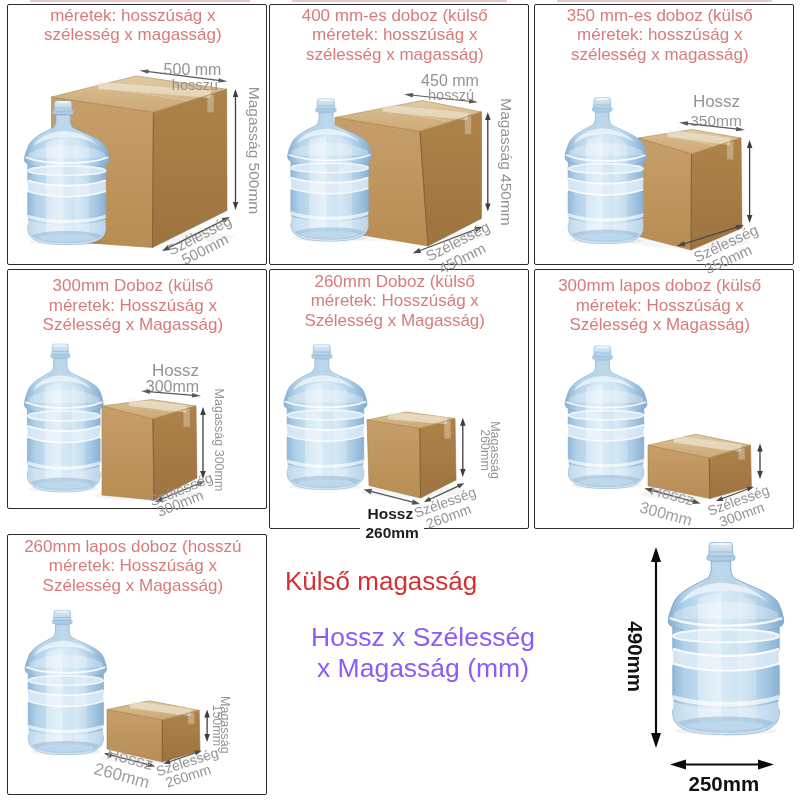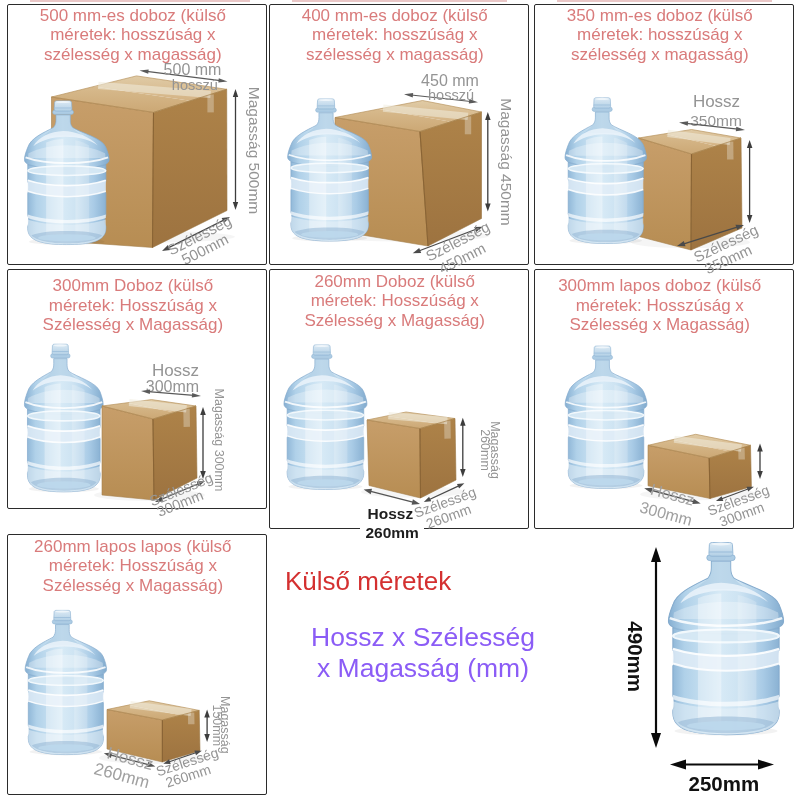--- a/index.html
+++ b/index.html
@@ -11,21 +11,20 @@
 .hxsz{position:absolute;left:268px;top:621.5px;width:310px;text-align:center;font-size:26.5px;line-height:31px;color:#8b5cf6;}
 .vodor{position:absolute;left:296px;top:716.5px;width:310px;text-align:center;font-size:19px;line-height:23.5px;color:#cd5252;}
 </style></head>
 <body>
 <div class="page">
 <div style="position:absolute;left:30px;top:0;width:220px;height:1.6px;background:#eac7c7"></div>
 <div style="position:absolute;left:292px;top:0;width:215px;height:1.6px;background:#eac7c7"></div>
 <div style="position:absolute;left:557px;top:0;width:215px;height:1.6px;background:#eac7c7"></div>
 <div class="cell" style="left:6.9px;top:4.0px;width:259.9px;height:261.0px;">
       <div class="title" style="margin-top:0.5px">
-        <div>500 mm-es doboz (külső</div>
         <div>méretek: hosszúság x</div>
         <div>szélesség x magasság)</div>
       </div>
     </div>
     <div class="cell" style="left:268.8px;top:4.0px;width:259.9px;height:261.0px;">
       <div class="title" style="margin-top:0.5px">
         <div>400 mm-es doboz (külső</div>
         <div>méretek: hosszúság x</div>
         <div>szélesség x magasság)</div>
       </div>
@@ -53,27 +52,27 @@
     </div>
     <div class="cell" style="left:533.8px;top:268.8px;width:259.9px;height:260.2px;">
       <div class="title" style="margin-top:6.5px">
         <div>300mm lapos doboz (külső</div>
         <div>méretek: Hosszúság x</div>
         <div>Szélesség x Magasság)</div>
       </div>
     </div>
     <div class="cell" style="left:6.9px;top:533.6px;width:259.9px;height:261.9px;">
       <div class="title" style="margin-top:2px">
-        <div>260mm lapos lapos (külső</div>
+        <div>260mm lapos doboz (hosszú</div>
         <div>méretek: Hosszúság x</div>
         <div>Szélesség x Magasság)</div>
       </div>
     </div>
 
-<div class="kulso">Külső méretek</div>
+<div class="kulso">Külső magasság</div>
 <div class="hxsz">Hossz x Szélesség<br>x Magasság (mm)</div>
 
 <svg class="overlay" width="800" height="800" viewBox="0 0 800 800" font-family="Liberation Sans, sans-serif">
 <defs>
 <linearGradient id="gBody" x1="0" y1="0" x2="1" y2="0">
  <stop offset="0" stop-color="#86afd2"></stop>
           <stop offset="0.14" stop-color="#b0d1e9"></stop>
  <stop offset="0.45" stop-color="#d7eaf6"></stop>
           <stop offset="0.62" stop-color="#cde3f2"></stop>
  <stop offset="0.82" stop-color="#a9cbe6"></stop>

